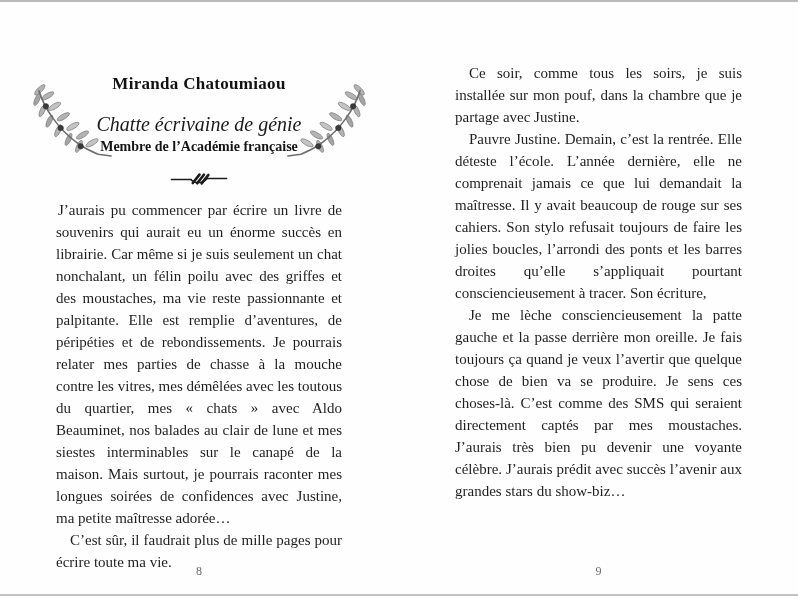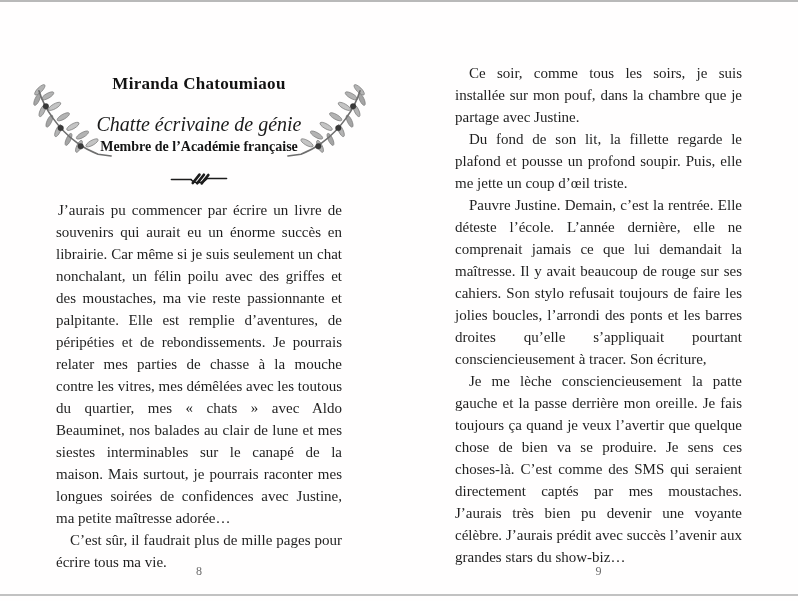--- a/index.html
+++ b/index.html
@@ -156,30 +156,29 @@
           <path d="M24,9.5 C28,14.5 38,14 42,8.5" stroke-width="1.6"></path>
           <path d="M26,13.5 L33.5,4" stroke-width="3"></path>
           <path d="M31,13.8 L38.5,4.2" stroke-width="3"></path>
           <path d="M36,14 L43.5,4.5" stroke-width="3"></path>
         </g>
       </svg>
     </div>
 
     <div class="body-text body-left">
       <p class="no-indent">J’aurais pu commencer par écrire un livre de souvenirs qui aurait eu un énorme succès en librairie. Car même si je suis seulement un chat nonchalant, un félin poilu avec des griffes et des moustaches, ma vie reste passionnante et palpitante. Elle est remplie d’aventures, de péripéties et de rebondissements. Je pourrais relater mes parties de chasse à la mouche contre les vitres, mes démêlées avec les toutous du quartier, mes « chats » avec Aldo Beauminet, nos balades au clair de lune et mes siestes interminables sur le canapé de la maison. Mais surtout, je pourrais raconter mes longues soirées de confidences avec Justine, ma petite maîtresse adorée…</p>
-      <p>C’est sûr, il faudrait plus de mille pages pour écrire tous ma vie.</p>
+      <p>C’est sûr, il faudrait plus de mille pages pour écrire toute ma vie.</p>
     </div>
 
     <div class="page-number">8</div>
   </div>
 
   <div class="page page-right">
     <div class="body-text body-right">
       <p>Ce soir, comme tous les soirs, je suis installée sur mon pouf, dans la chambre que je partage avec Justine.</p>
-      <p>Du fond de son lit, la fillette regarde le plafond et pousse un profond soupir. Puis, elle me jette un coup d’œil triste.</p>
       <p>Pauvre Justine. Demain, c’est la rentrée. Elle déteste l’école. L’année dernière, elle ne comprenait jamais ce que lui demandait la maîtresse. Il y avait beaucoup de rouge sur ses cahiers. Son stylo refusait toujours de faire les jolies boucles, l’arrondi des ponts et les barres droites qu’elle s’appliquait pourtant consciencieusement à tracer. Son écriture,</p>
       <p>Je me lèche consciencieusement la patte gauche et la passe derrière mon oreille. Je fais toujours ça quand je veux l’avertir que quelque chose de bien va se produire. Je sens ces choses-là. C’est comme des SMS qui seraient directement captés par mes moustaches. J’aurais très bien pu devenir une voyante célèbre. J’aurais prédit avec succès l’avenir aux grandes stars du show-biz…</p>
     </div>
 
     <div class="page-number">9</div>
   </div>
 
   <div class="edge-bottom"></div>
 </div>
 

